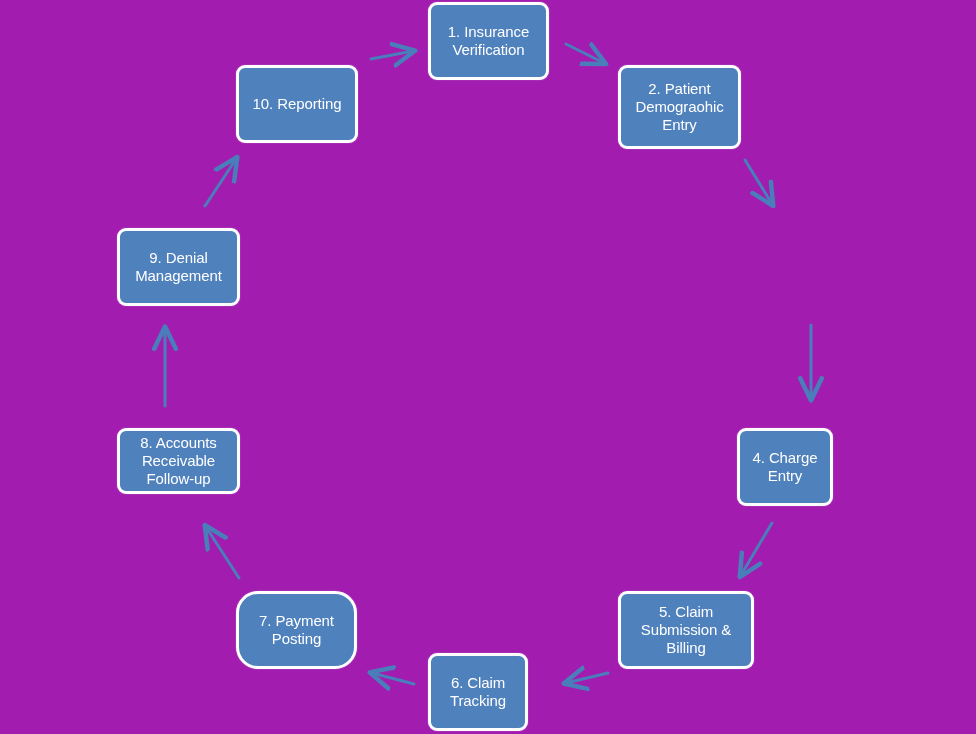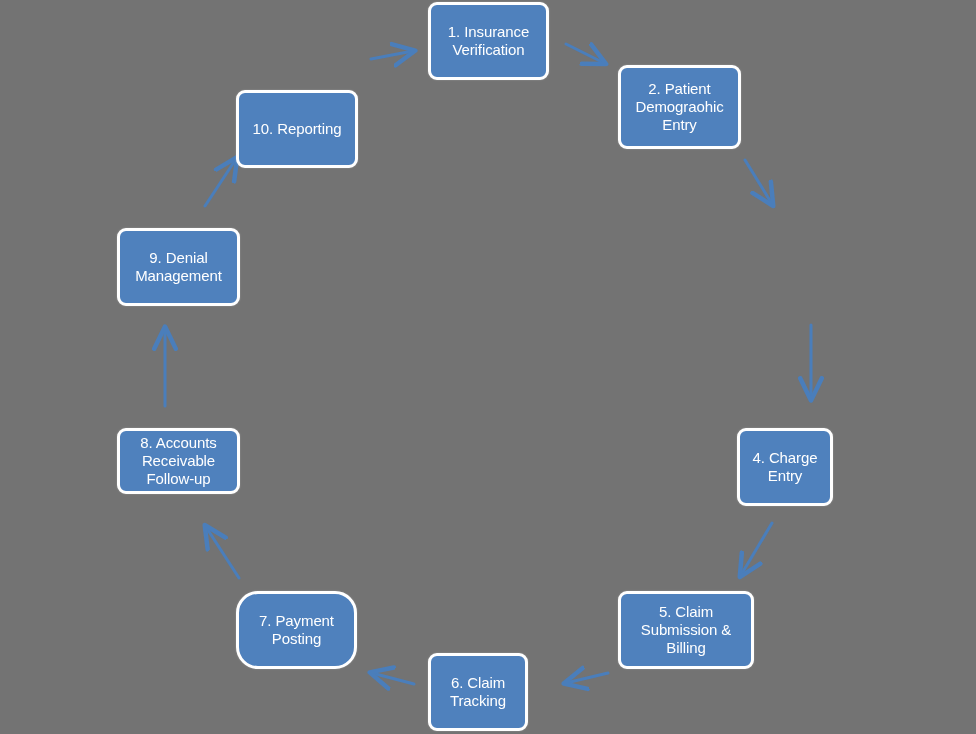--- a/index.html
+++ b/index.html
@@ -5,21 +5,21 @@
 <style>
   html, body {
     margin: 0;
     padding: 0;
     background: #000000;
   }
   #canvas {
     position: relative;
     width: 976px;
     height: 734px;
-    background: #737373;
+    background: #a21caf;
     overflow: hidden;
     font-family: "Liberation Sans", sans-serif;
   }
   .arrow-layer {
     position: absolute;
     left: 0;
     top: 0;
     width: 976px;
     height: 734px;
     pointer-events: none;
@@ -110,17 +110,17 @@
     <span class="node-label">8. Accounts
 Receivable
 Follow-up</span>
   </div>
 
   <div class="node" style="left:117px; top:228px; width:123px; height:78px;">
     <span class="node-label">9. Denial
 Management</span>
   </div>
 
-  <div class="node" style="left:236px; top:65px; width:122px; height:78px;margin-top:25px;">
+  <div class="node" style="left:236px; top:65px; width:122px; height:78px;">
     <span class="node-label">10. Reporting</span>
   </div>
 
 </div>
 
 </body></html>

